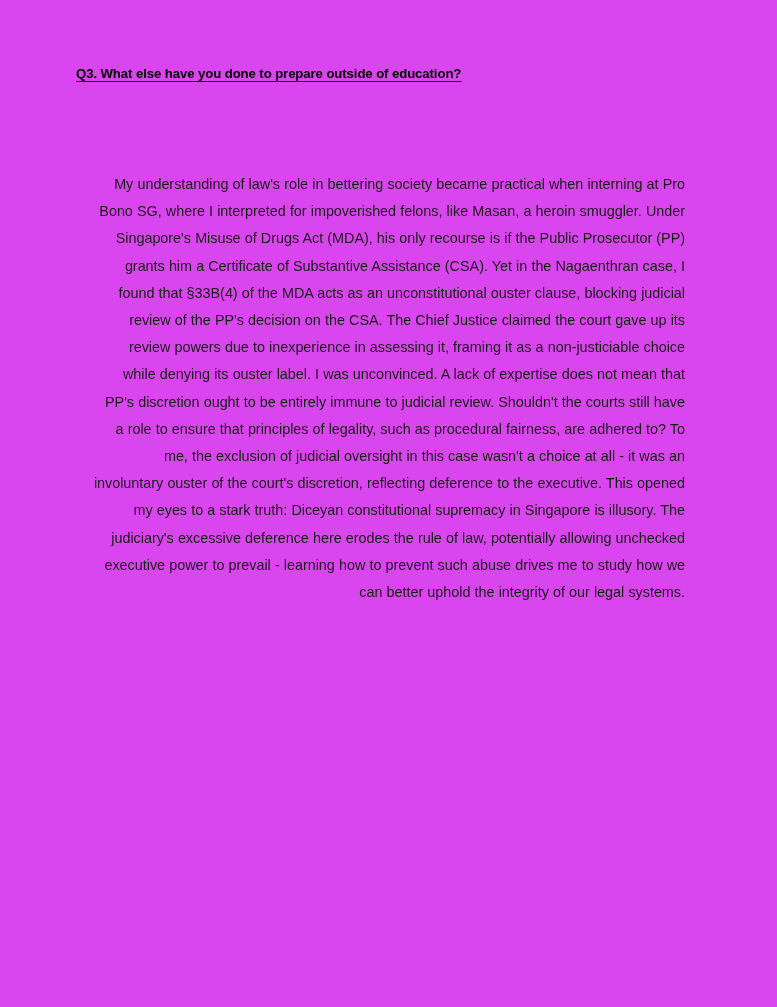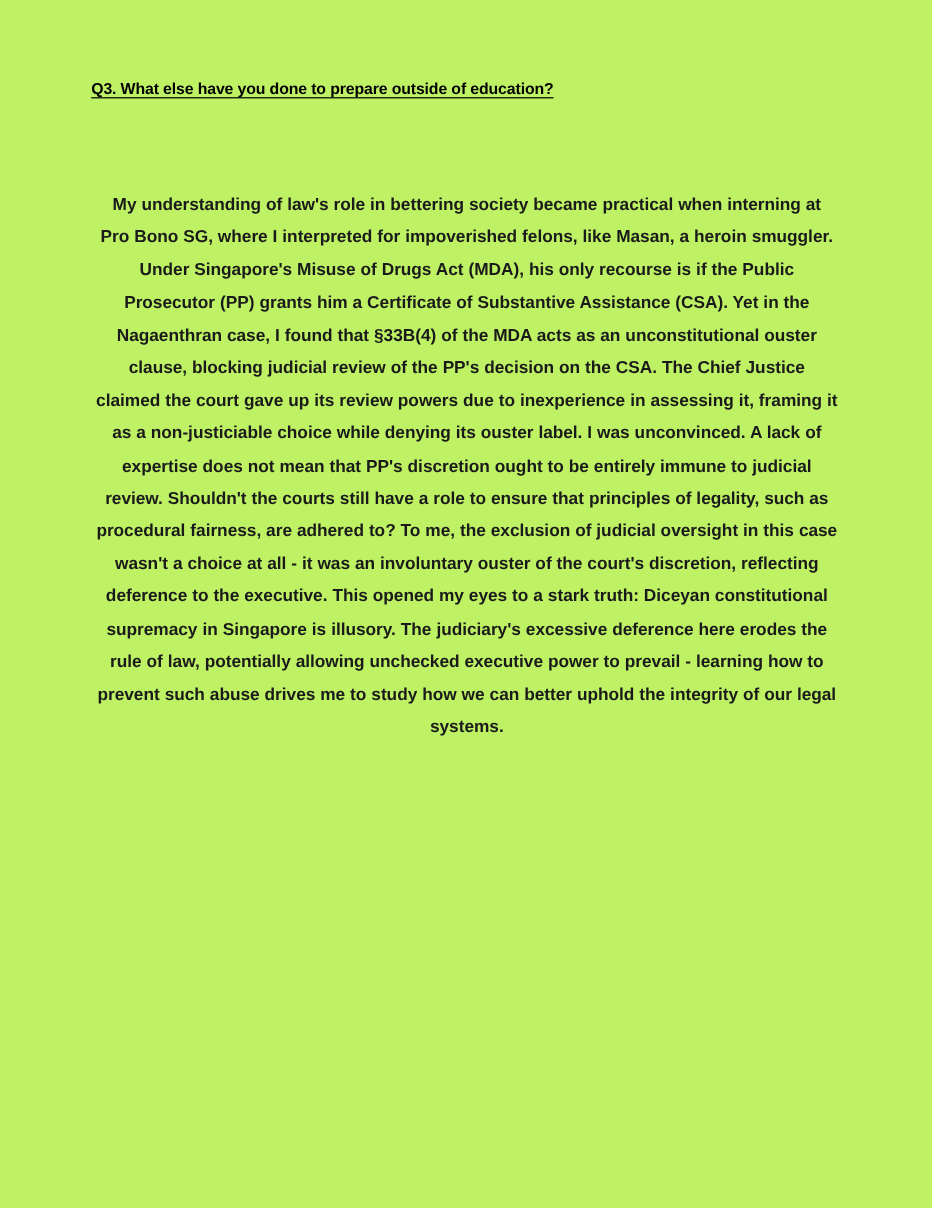--- a/index.html
+++ b/index.html
@@ -12,21 +12,21 @@
     height: 1007px;
     position: relative;
     overflow: hidden;
     font-family: "Liberation Sans", sans-serif;
     -webkit-font-smoothing: antialiased;
   }
 
   .page {
     position: absolute;
     inset: 0;
-    background: #bef264;
+    background: #d946ef;
   }
 
   .doc-body {
     position: absolute;
     left: 76px;
     top: 64px;
     width: 626px;
   }
 
   .question-heading {
@@ -42,26 +42,26 @@
     text-underline-offset: 2.6px;
     white-space: nowrap;
   }
 
   .answer-spacer {
     height: 70px;
   }
 
   .answer-paragraph {
     font-size: 14.4px;
-    font-weight: bold;
+    font-weight: normal;
     color: #1a1a1a;
     line-height: 27.2px;
-    margin: 4px;
+    margin: 17px;
     padding: 0;
-    text-align: center;
+    text-align: right;
     word-spacing: 0.15px;
     letter-spacing: -0.02px;
   }
 </style>
 </head>
 <body>
 
 <div class="page">
   <div class="doc-body">
 

